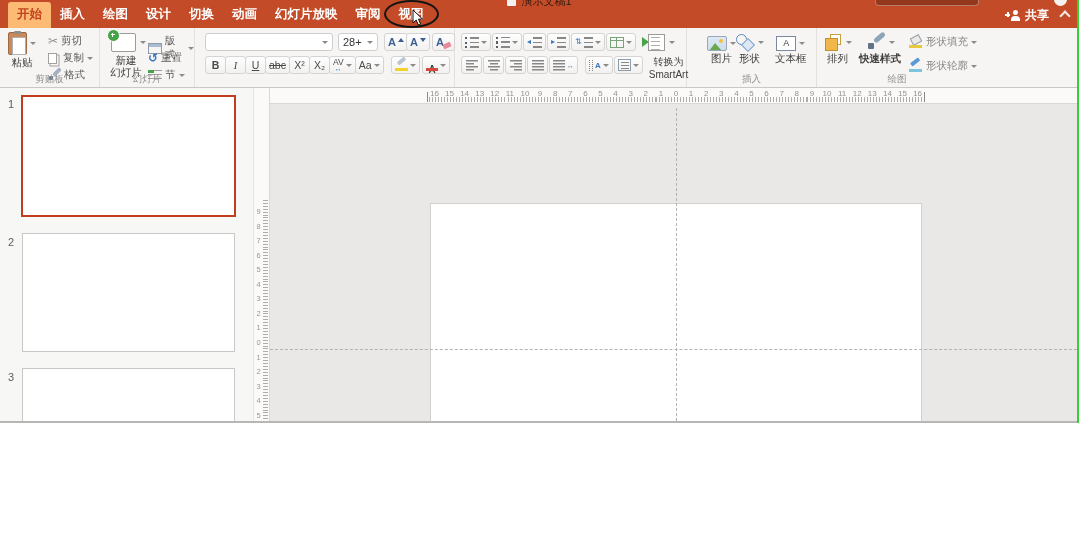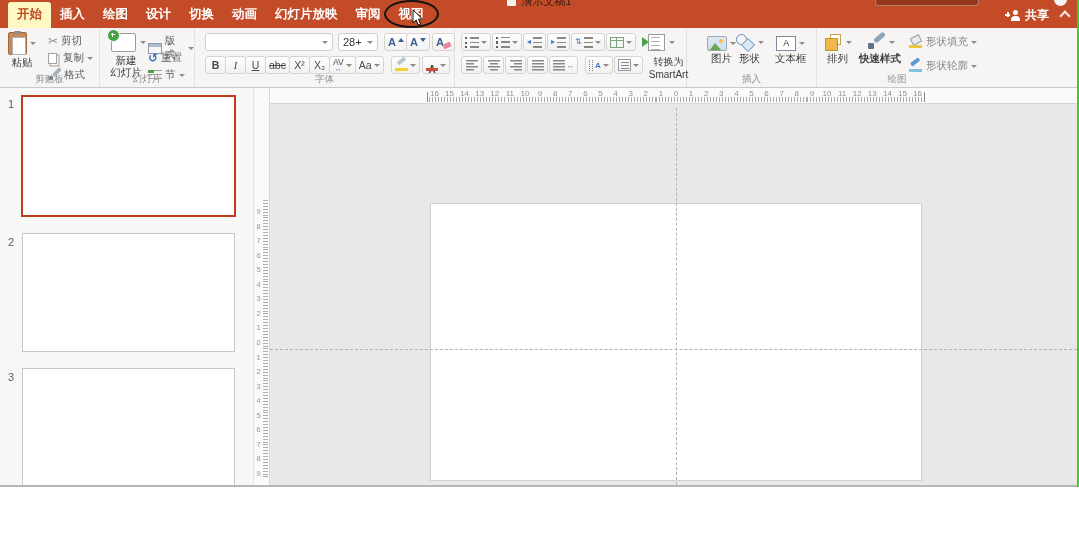--- a/index.html
+++ b/index.html
@@ -1,29 +1,29 @@
 <!DOCTYPE html>
 <html><head>
 <meta charset="utf-8">
 <style>
   * { margin:0; padding:0; box-sizing:border-box; }
   html,body { width:1079px; height:545px; overflow:hidden; }
   body { font-family:"Liberation Sans","DejaVu Sans",sans-serif; background:#fff; }
-  .app { position:relative; width:1079px; height:487px; overflow:hidden; background:#e9e8e7; }
+  .app { position:relative; width:1079px; height:423px; overflow:hidden; background:#e9e8e7; }
 
   
   .titlebar { position:absolute; top:0; left:0; right:0; height:28px; background:#c44b27; z-index:6; }
   .doc-sliver { position:absolute; top:0; left:0; right:0; height:6px; overflow:hidden; display:flex; justify-content:center; align-items:flex-start; gap:5px; }
   .doc-sliver .doc-icon { width:9px; height:10px; background:#f4f1ee; border-radius:1px; margin-top:-4px; }
   .doc-sliver .doc-title { font-size:11px; color:#2e1a12; transform:translateY(-6px); }
   .search-sliver { position:absolute; top:-4px; right:100px; width:104px; height:10px; background:rgba(60,20,8,.35); border:1px solid rgba(255,255,255,.35); border-radius:4px; }
   .avatar-sliver { position:absolute; top:-3px; right:12px; width:13px; height:9px; background:#f5f2ef; border-radius:0 0 7px 7px; }
   .tabs { position:absolute; left:8px; bottom:0; display:flex; align-items:flex-end; }
   .tab { position:relative; padding:4px 9px 5px; font-size:12.5px; font-weight:bold; color:#fff; white-space:nowrap; cursor:default; }
-  .tab.active { background:#fef9c3; color:#c2411f; border-radius:3px 3px 0 0; }
+  .tab.active { background:#fdba74; color:#c2411f; border-radius:3px 3px 0 0; }
   .tab.annotated .ring { position:absolute; left:-6px; right:-6px; top:-2px; bottom:0; border:2.5px solid #141414; border-radius:50%; pointer-events:none; }
   .tab.annotated svg.cursor { position:absolute; left:50%; top:7px; }
   .share { position:absolute; right:30px; top:7px; display:flex; align-items:center; gap:5px; color:#fff; font-size:12px; font-weight:bold; }
   .person-icon { position:relative; width:15px; height:11px; }
   .person-icon::before { content:""; position:absolute; right:2px; top:0; width:5px; height:5px; background:#fff; border-radius:50%; }
   .person-icon::after { content:""; position:absolute; right:0; bottom:0; width:9px; height:5px; background:#fff; border-radius:4px 4px 0 0; }
   .person-plus { position:absolute; left:0; top:2px; width:5px; height:5px; }
   .person-plus::before, .person-plus::after { content:""; position:absolute; background:#fff; }
   .person-plus::before { left:0; top:2px; width:5px; height:1.5px; }
   .person-plus::after { left:2px; top:0; width:1.5px; height:5px; }
@@ -275,21 +275,20 @@
       <div style="position:absolute;left:196px;top:28px;display:flex;gap:3px;">
         <div class="btn">
           <span class="ic-hl"></span>
             <span class="dd"></span>
         </div>
         <div class="btn">
           <span class="ic-fontcolor"><span class="a-dark">A</span></span>
           <span class="dd"></span>
         </div>
       </div>
-      <div class="glabel">字体</div>
     </div>
 
     <div class="rgroup" style="width:232px">
       <div style="position:absolute;left:6px;top:5px;display:flex;gap:2px;">
         <div class="btn">
             <span class="ic-bullets"></span>
             <span class="dd"></span>
           </div>
         <div class="btn">
             <span class="ic-bullets" style="filter:grayscale(1);"></span>

